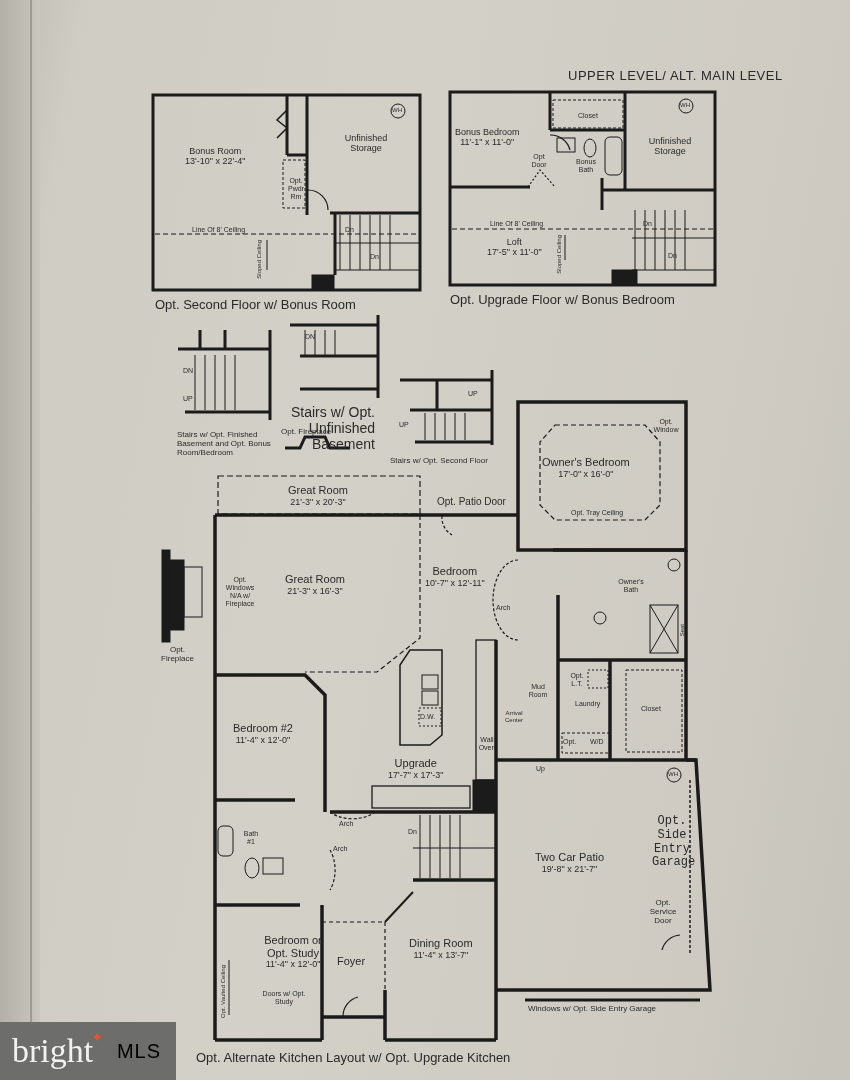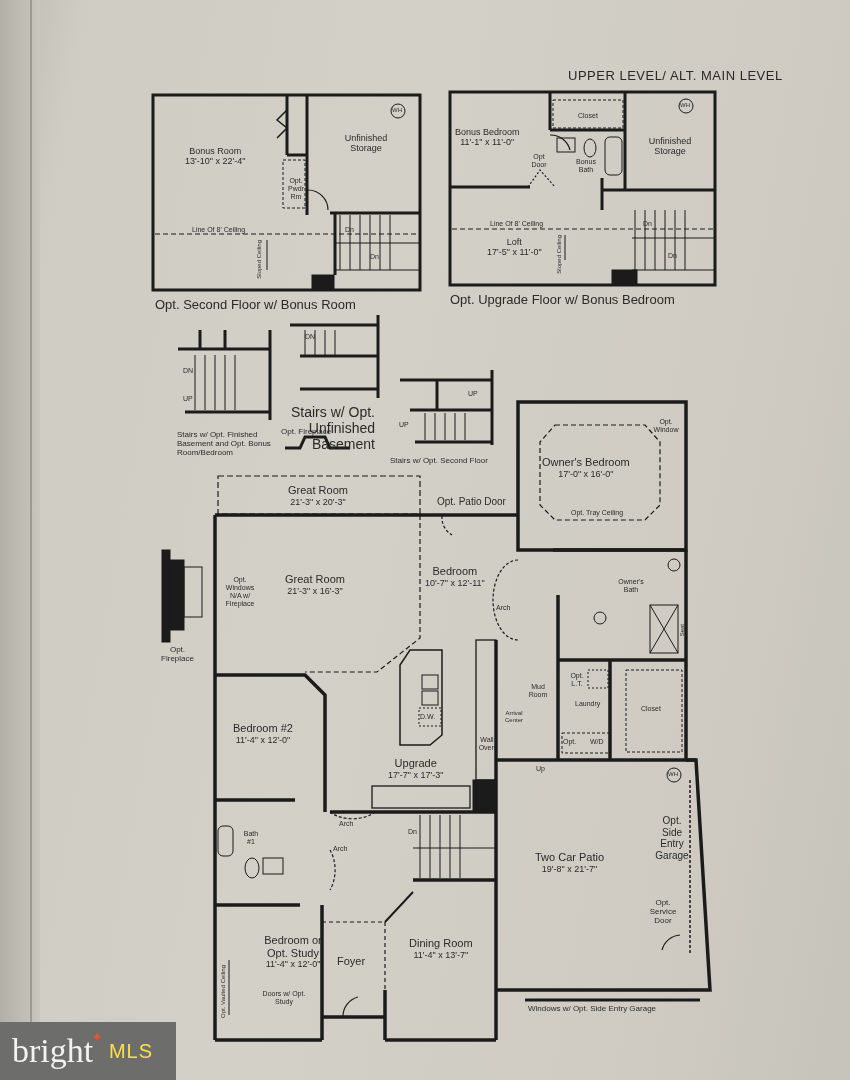--- a/index.html
+++ b/index.html
@@ -8,21 +8,21 @@
   .fold{position:absolute;left:0;top:0;width:40px;height:1080px;background:linear-gradient(90deg,#b3b0a8,#c9c6be);}
   .fold::after{content:"";position:absolute;left:30px;top:0;width:2px;height:1080px;background:#9e9b93;}
   svg{position:absolute;left:0;top:0;}
   .t{position:absolute;color:#2a2a2a;text-align:center;line-height:1.15;white-space:nowrap;}
   .sm{font-size:9px;}
   .md{font-size:11px;}
   .cap{font-size:13px;text-align:left;}
   .lvl{font-size:13px;letter-spacing:0.5px;}
   .brand{position:absolute;left:0;top:1022px;width:176px;height:58px;background:#6d6d6b;display:flex;align-items:center;padding-left:12px;box-sizing:border-box;}
   .brand .b1{font-family:"Liberation Serif",serif;color:#f2f2f2;font-size:34px;}
-  .brand .b2{color:#fde047;font-size:20px;margin-left:4px;letter-spacing:1px;}
+  .brand .b2{color:#000000;font-size:20px;margin-left:12px;letter-spacing:1px;}
   .brand .dot{color:#e4572e;font-size:14px;position:relative;top:-14px;left:-2px;}
   .vert{writing-mode:vertical-rl;transform:rotate(180deg);}
 </style>
 </head>
 <body>
 
 <div class="page">
   <div class="fold"></div>
 
   <svg width="850" height="1080" stroke="#1b1b1b" fill="none">
@@ -308,24 +308,25 @@
   <div class="t md" style="left:337px;top:955px;">Foyer</div>
   <div class="t md" style="left:409px;top:937px;">
     <div>Dining Room</div>
     <div class="sm">11'-4" x 13'-7"</div>
   </div>
 
   <div class="t md" style="left:535px;top:851px;">
     <div>Two Car Patio</div>
     <div class="sm">19'-8" x 21'-7"</div>
   </div>
-  <div class="t" style="left:652px;top:815px;font-size:10px;width:40px;white-space:normal;">Opt. Side Entry Garage</div>
+  <div class="t" style="left:652px;top:815px;font-size:12px;width:40px;white-space:normal;font-family:Liberation Mono, monospace;">Opt. Side Entry Garage</div>
   <div class="t" style="left:643px;top:898px;font-size:8px;width:40px;white-space:normal;">Opt. Service Door</div>
   <div class="t" style="left:668px;top:771px;font-size:6px;">WH</div>
   <div class="t" style="left:528px;top:1004px;font-size:8px;">Windows w/ Opt. Side Entry Garage</div>
 
+  <div class="t cap" style="left:196px;top:1051px;">Opt. Alternate Kitchen Layout w/ Opt. Upgrade Kitchen</div>
 
   <div class="brand">
     <span class="b1">bright</span>
     <span class="dot">✦</span>
     <span class="b2">MLS</span>
   </div>
 </div>
 
 </body></html>

